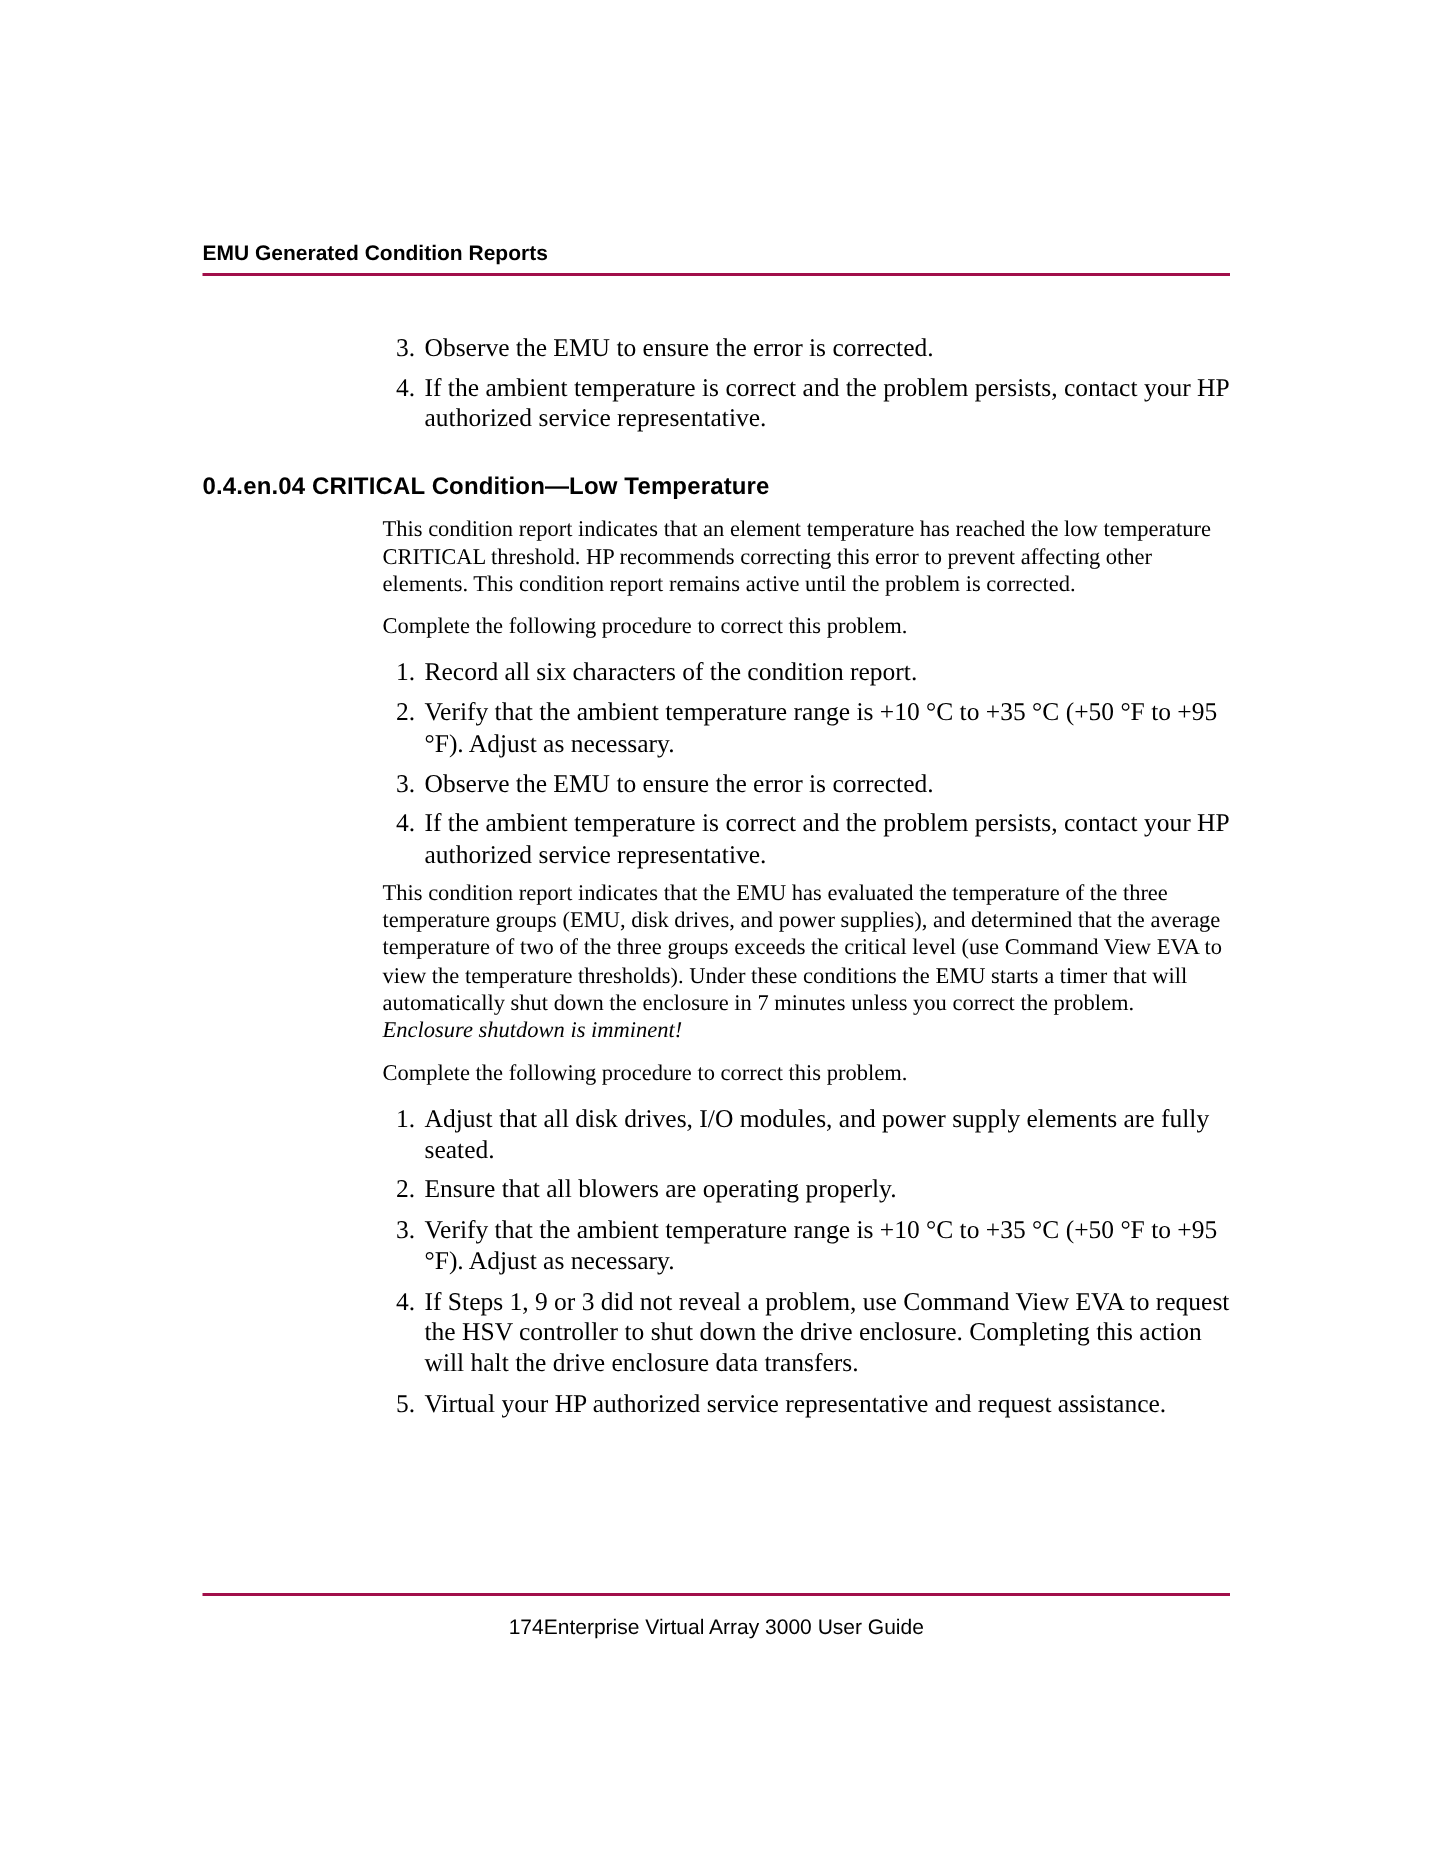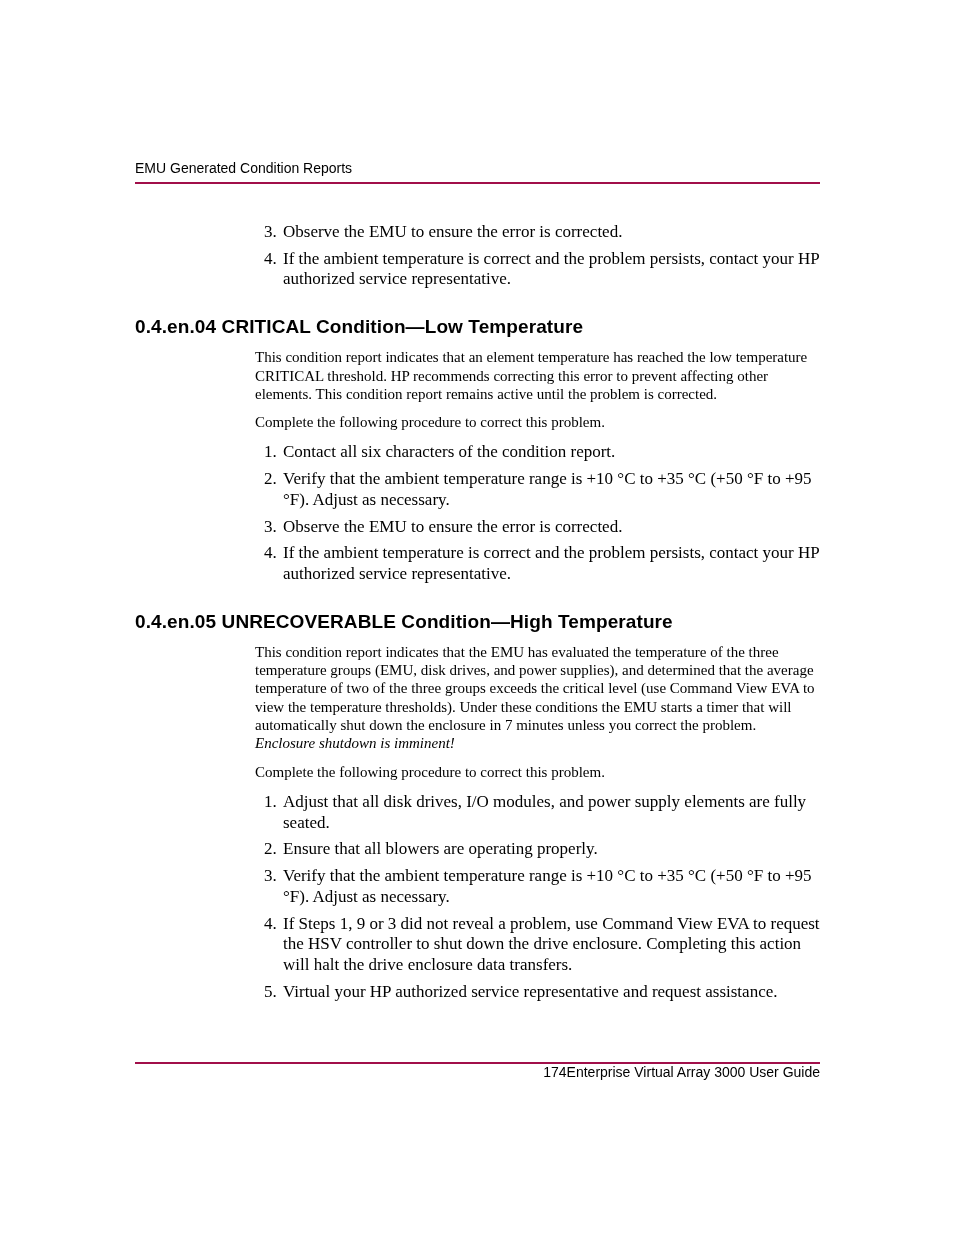--- a/index.html
+++ b/index.html
@@ -17,56 +17,57 @@
     position: absolute;
     left: 135px;
     top: 160px;
     width: 685px;
   }
   .running-head {
     font-family: "Segoe UI", "Trebuchet MS", Arial, sans-serif;
     font-size: 14px;
     color: #000;
     margin-bottom: 6px;
+    font-weight: bold;
   }
   .rule-top {
     border: none;
     border-top: 2px solid #a10f4a;
     margin: 0 0 38px 0;
   }
   .rule-bottom {
     border: none;
     border-top: 2px solid #a10f4a;
     margin: 0;
   }
   .footer {
     position: absolute;
     left: 135px;
     top: 1062px;
     width: 685px;
   }
   .footer-line {
     display: flex;
-    justify-content: flex-end;
+    justify-content: center;
     align-items: baseline;
-    margin-top: 0;
+    margin-top: 12px;
     font-size: 14px;
   }
   .page-number {
     font-family: "Segoe UI", "Trebuchet MS", Arial, sans-serif;
     font-size: 14px;
   }
   .doc-title {
     font-family: "Segoe UI", "Trebuchet MS", Arial, sans-serif;
     font-size: 14px;
   }
   .h2 {
     font-family: "Segoe UI", "Trebuchet MS", Arial, sans-serif;
     font-weight: 700;
-    font-size: 19px;
+    font-size: 16px;
     margin: 26px 0 10px 0;
     letter-spacing: 0.1px;
   }
   .body-indent {
     margin-left: 120px;
   }
   .para {
     font-size: 15px;
     line-height: 1.22;
     margin: 0 0 10px 0;
@@ -96,28 +97,27 @@
       <li>Observe the EMU to ensure the error is corrected.</li>
       <li>If the ambient temperature is correct and the problem persists, contact your HP authorized service representative.</li>
     </ol>
   </div>
 
   <div class="h2">0.4.en.04 CRITICAL Condition—Low Temperature</div>
   <div class="body-indent">
     <p class="para">This condition report indicates that an element temperature has reached the low temperature CRITICAL threshold. HP recommends correcting this error to prevent affecting other elements. This condition report remains active until the problem is corrected.</p>
     <p class="para">Complete the following procedure to correct this problem.</p>
     <ol class="numlist">
-      <li>Contact all six characters of the condition report.</li>
+      <li>Record all six characters of the condition report.</li>
       <li>Verify that the ambient temperature range is +10 °C to +35 °C (+50 °F to +95 °F). Adjust as necessary.</li>
       <li>Observe the EMU to ensure the error is corrected.</li>
       <li>If the ambient temperature is correct and the problem persists, contact your HP authorized service representative.</li>
     </ol>
   </div>
 
-  <div class="h2">0.4.en.05 UNRECOVERABLE Condition—High Temperature</div>
   <div class="body-indent">
     <p class="para">
       <span>This condition report indicates that the EMU has evaluated the temperature of the three temperature groups (EMU, disk drives, and power supplies), and determined that the average temperature of two of the three groups exceeds the critical level (use Command View EVA to view the temperature thresholds). Under these conditions the EMU starts a timer that will automatically shut down the enclosure in 7 minutes unless you correct the problem. </span><span class="italic">Enclosure shutdown is imminent!</span>
     </p>
     <p class="para">Complete the following procedure to correct this problem.</p>
     <ol class="numlist">
       <li>Adjust that all disk drives, I/O modules, and power supply elements are fully seated.</li>
       <li>Ensure that all blowers are operating properly.</li>
       <li>Verify that the ambient temperature range is +10 °C to +35 °C (+50 °F to +95 °F). Adjust as necessary.</li>
       <li>If Steps 1, 9 or 3 did not reveal a problem, use Command View EVA to request the HSV controller to shut down the drive enclosure. Completing this action will halt the drive enclosure data transfers.</li>

